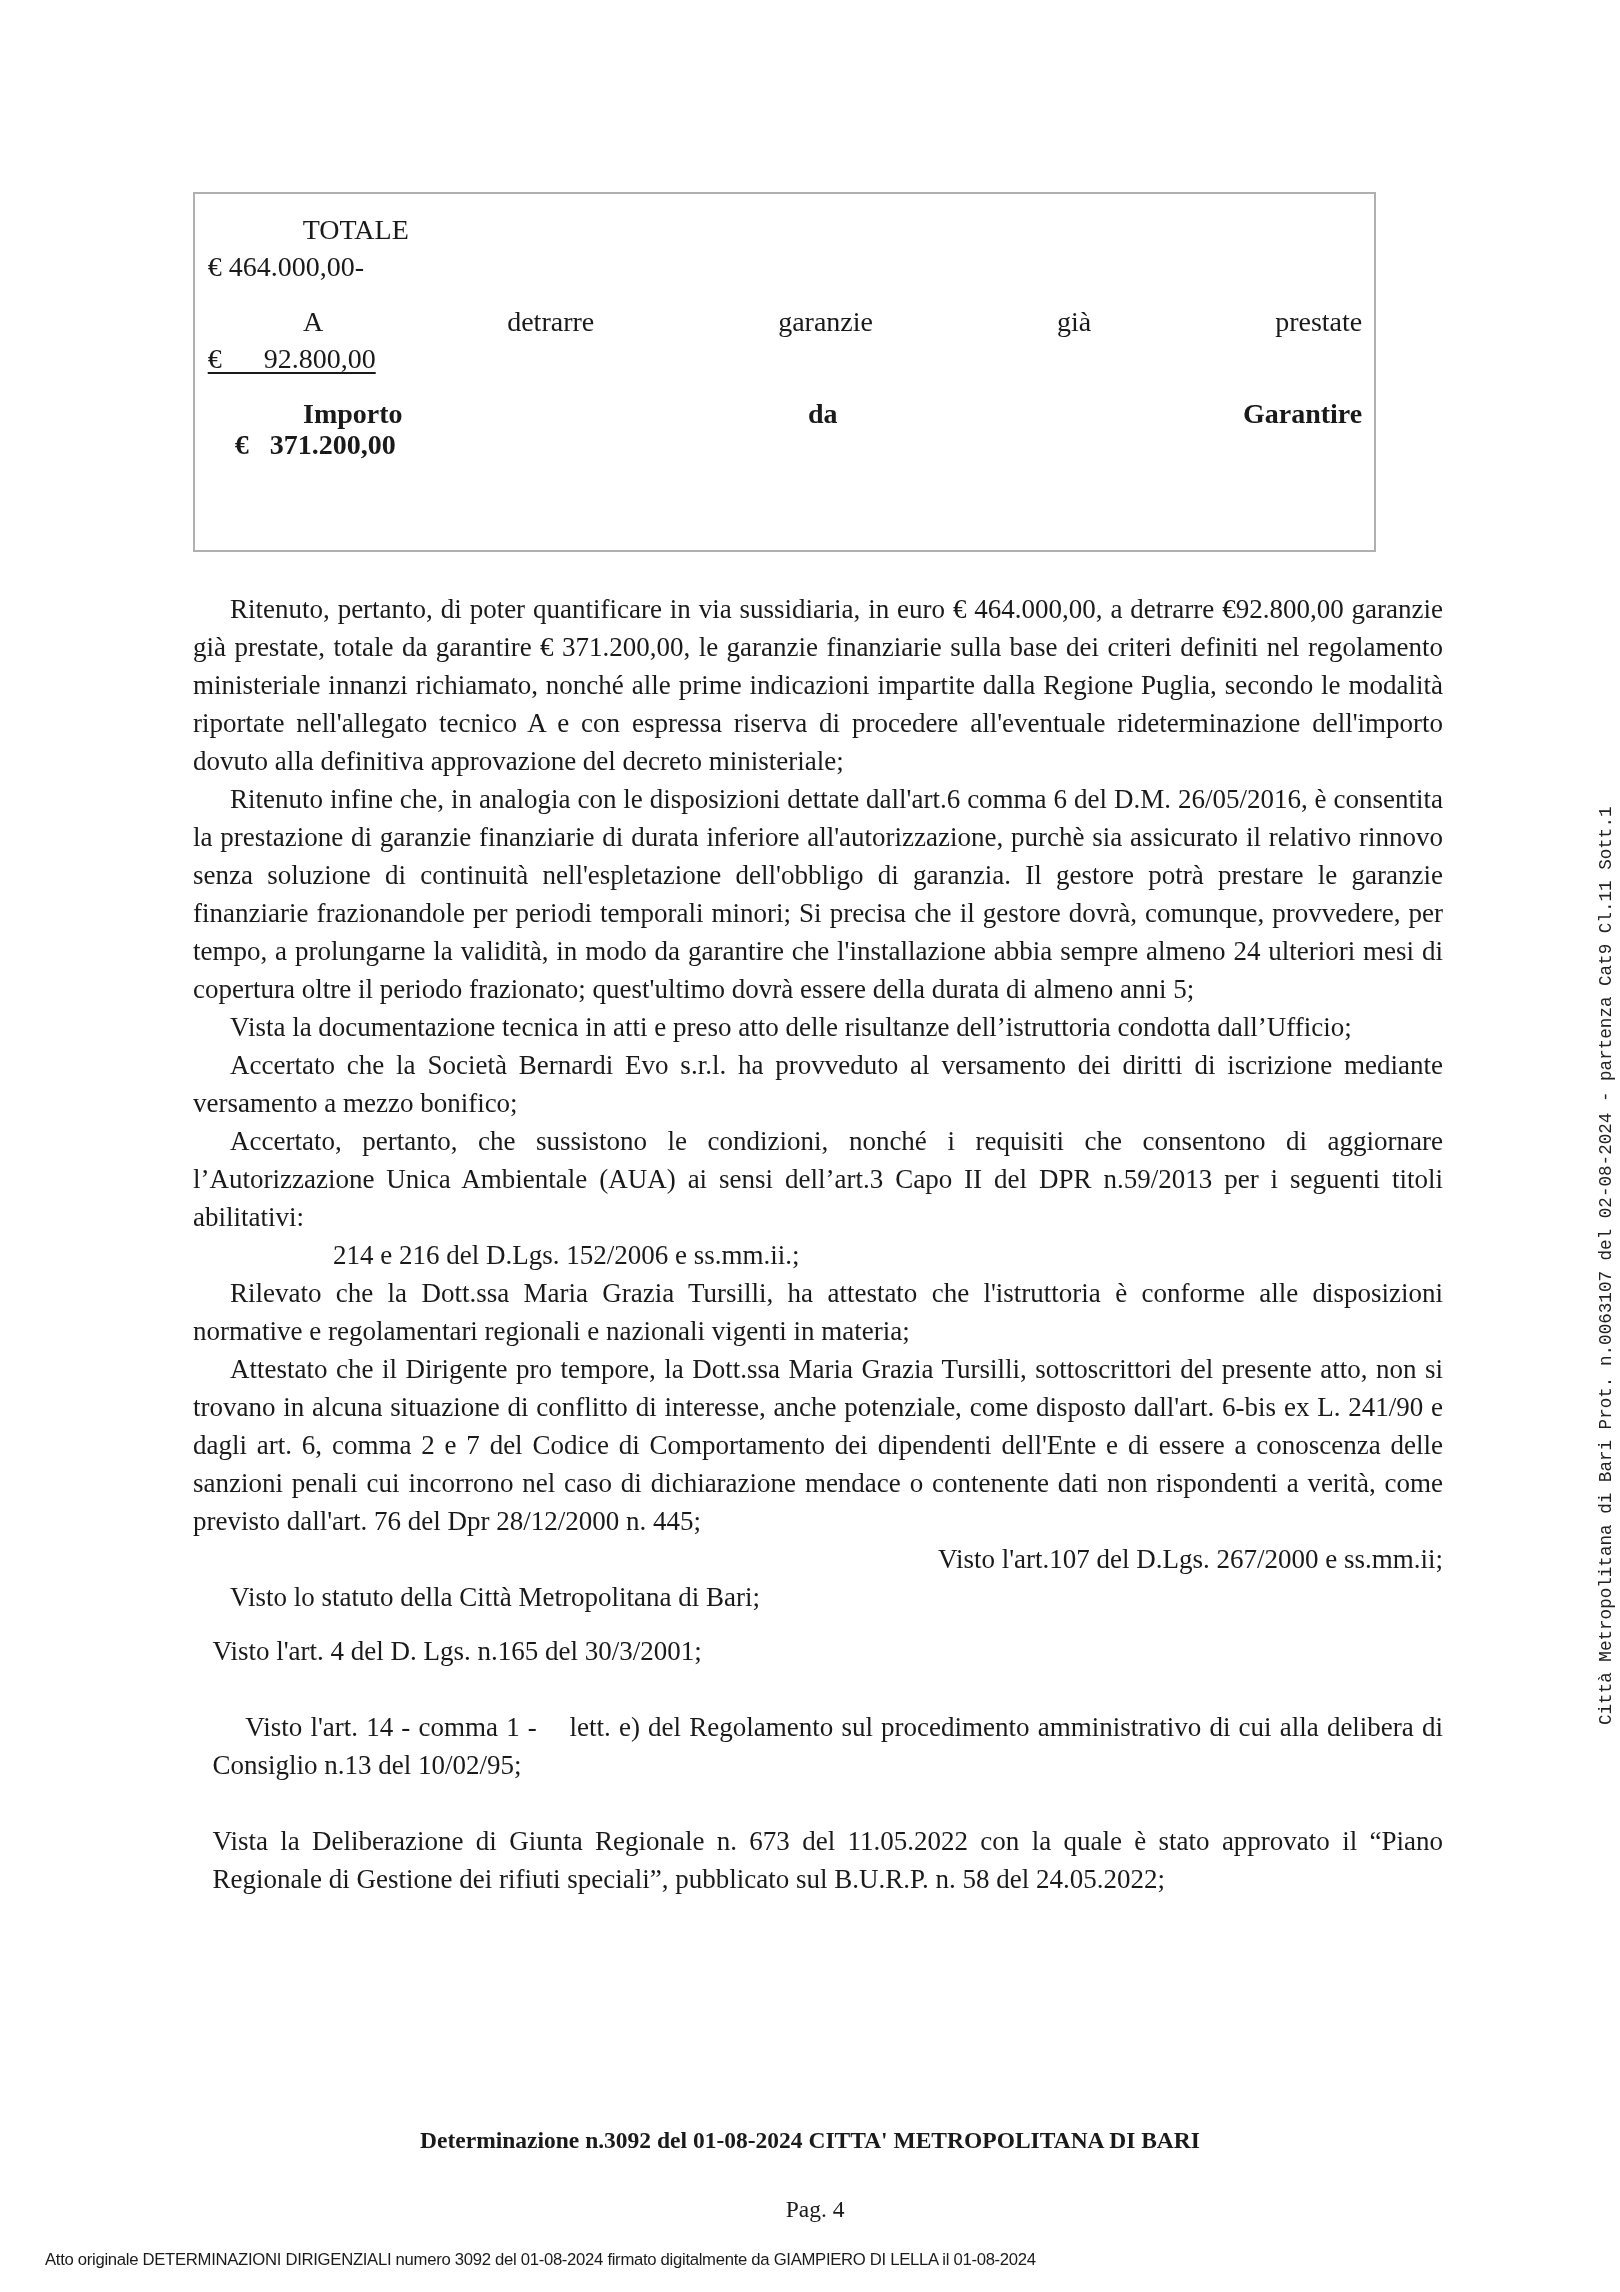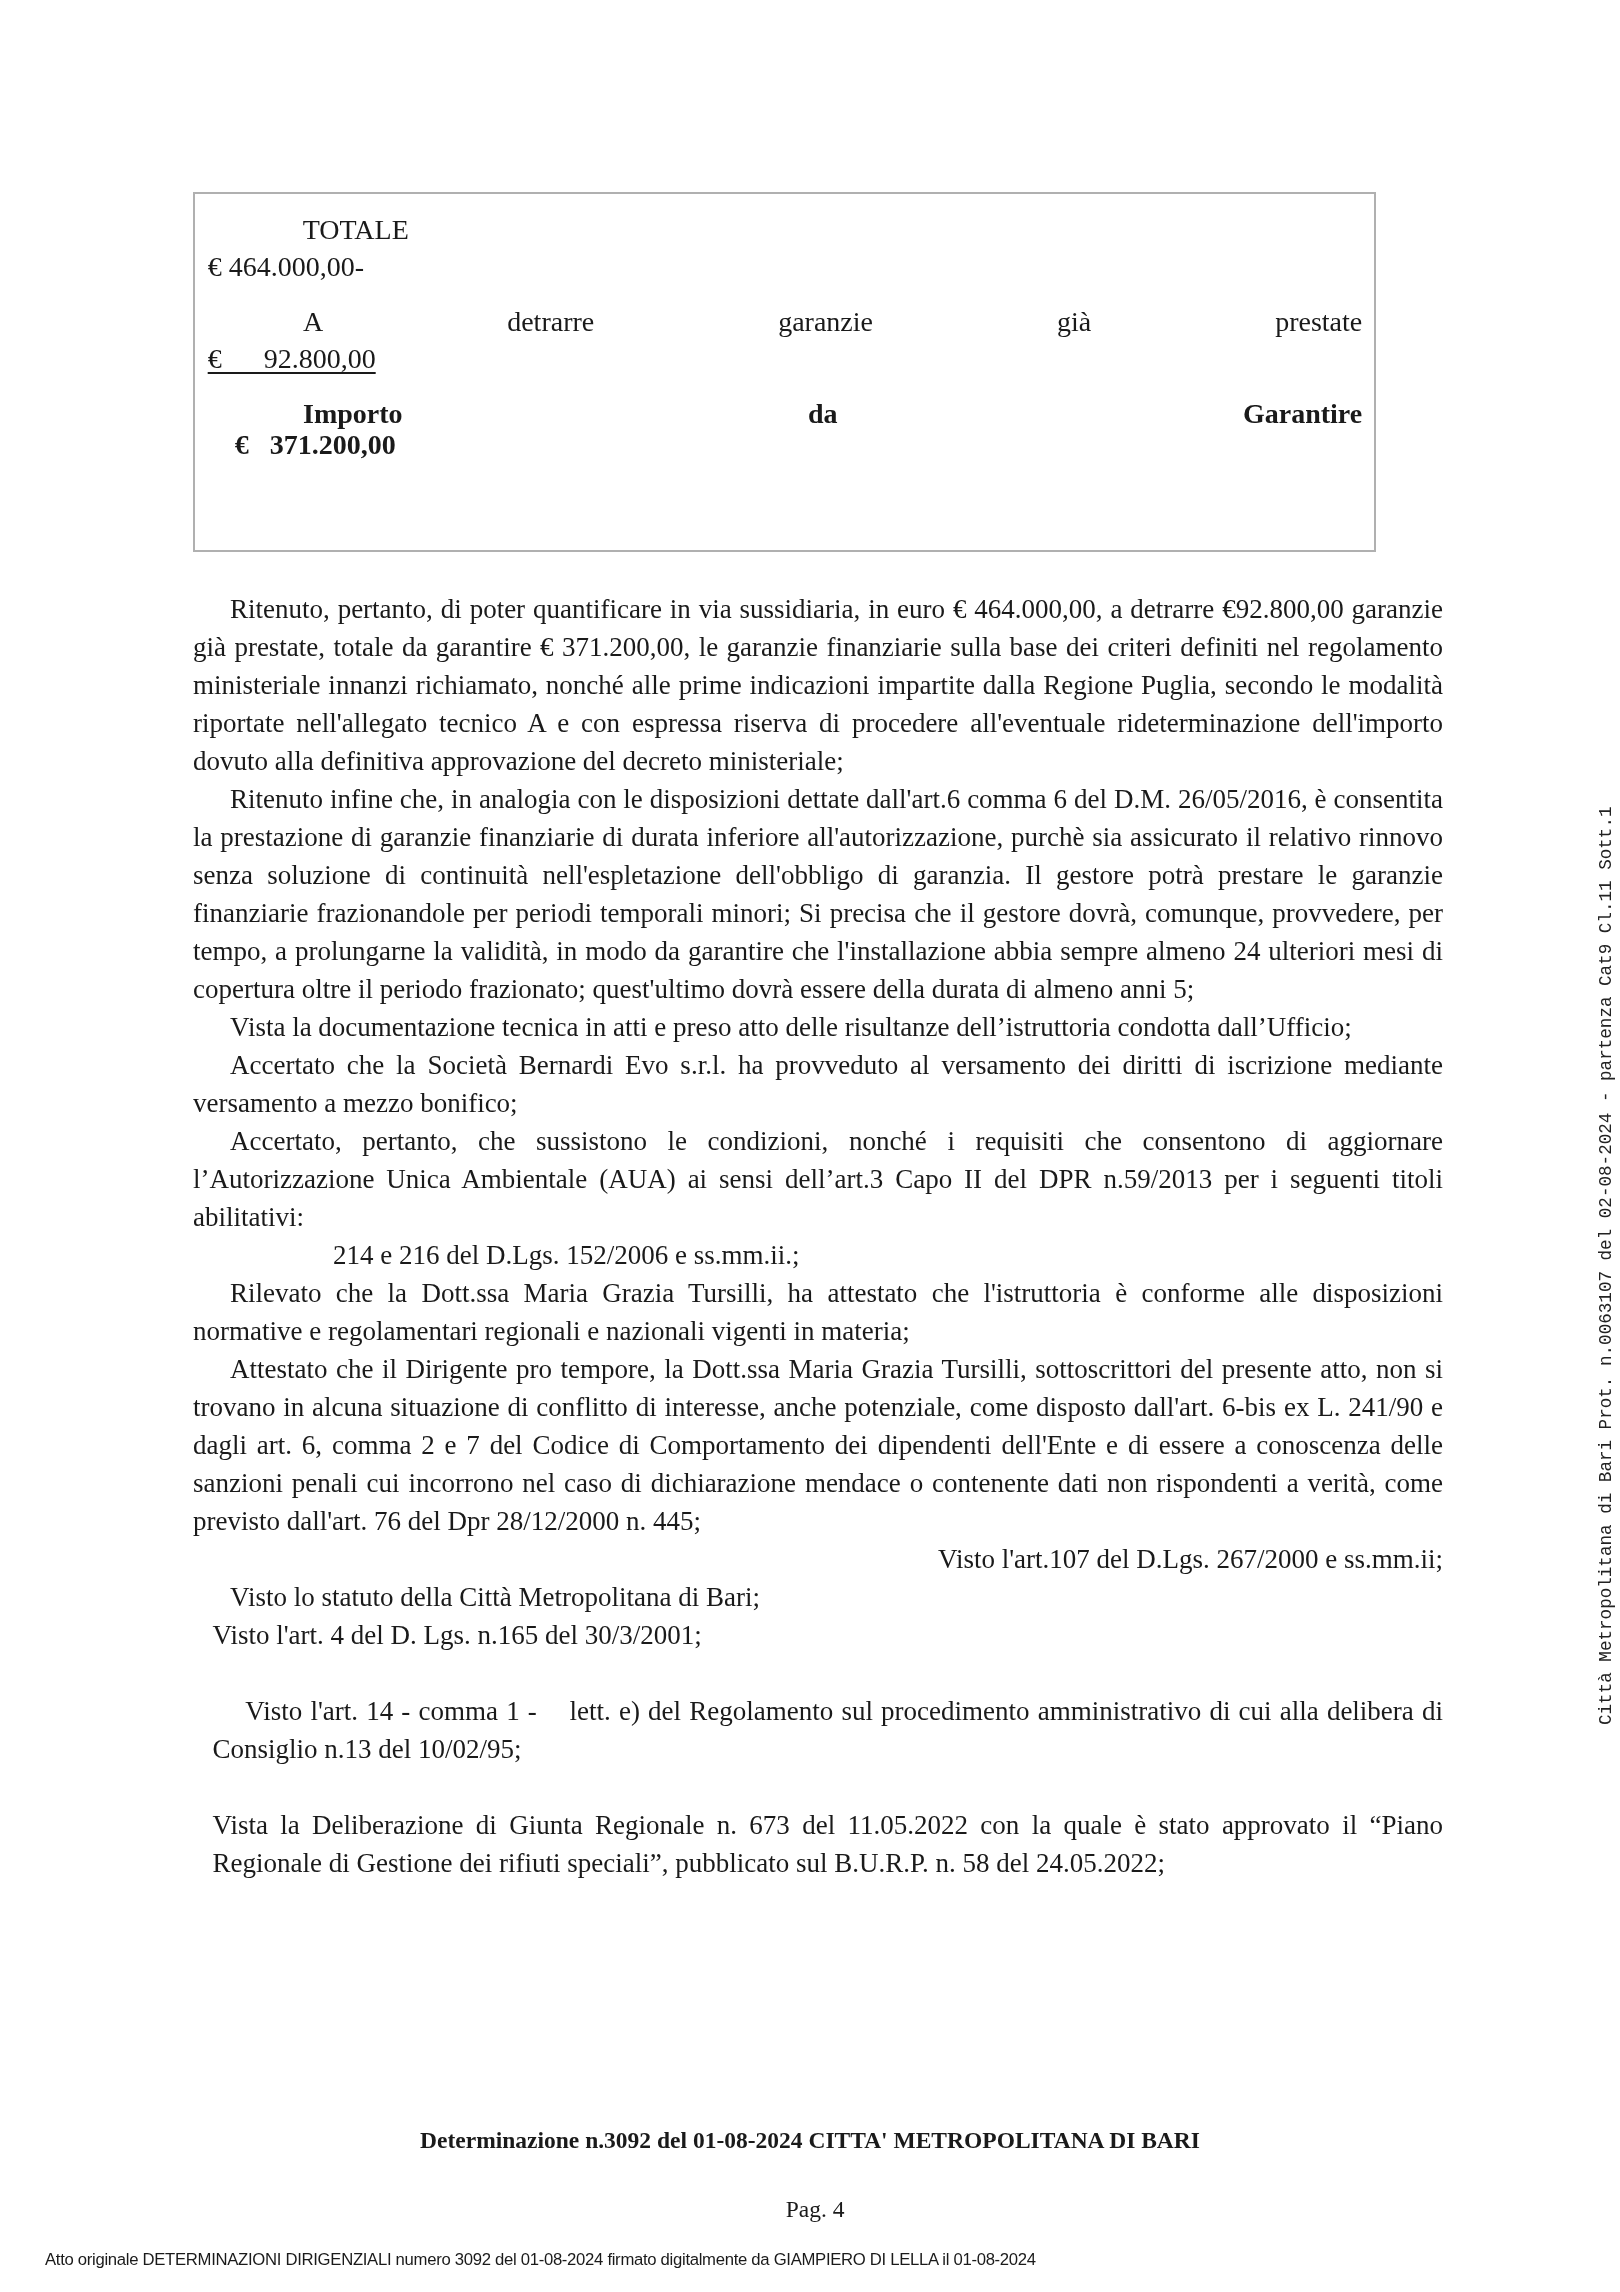--- a/index.html
+++ b/index.html
@@ -71,21 +71,21 @@
   </p>
   <p class="ind">
     <b>Attestato</b><span> che il Dirigente pro tempore, la Dott.ssa Maria Grazia Tursilli, sottoscrittori del presente atto, non si trovano in alcuna situazione di conflitto di interesse, anche potenziale, come disposto dall'art. 6-bis ex L. 241/90 e dagli art. 6, comma 2 e 7 del Codice di Comportamento dei dipendenti dell'Ente e di essere a conoscenza delle sanzioni penali cui incorrono nel caso di dichiarazione mendace o contenente dati non rispondenti a verità, come previsto dall'art. 76 del Dpr 28/12/2000 n. 445;</span>
   </p>
   <p class="ind" style="text-align:right;">
     <b>Visto</b><span> l'art.107 del D.Lgs. 267/2000 e ss.mm.ii;</span>
   </p>
   <p class="ind" style="text-align:left;">
     <b>Visto</b><span> lo statuto della Città Metropolitana di Bari;</span>
   </p>
-  <p style="padding-left:19.6px; text-align:left;">
+  <p style="padding-left:19.6px; text-align:left;margin-top:16px;">
     <b>Visto</b><span> l'art. 4 del D. Lgs. n.165 del 30/3/2001;</span>
   </p>
   <p style="padding-left:19.6px; white-space:pre-wrap;">
     <b>Visto</b><span> l'art. 14 - comma 1 -    lett. e) del Regolamento sul procedimento amministrativo di cui alla delibera di    Consiglio n.13 del 10/02/95;</span>
   </p>
   <p style="padding-left:19.6px;">
     <b>Vista</b><span> la Deliberazione di Giunta Regionale n. 673 del 11.05.2022 con la quale è stato approvato il “Piano Regionale di Gestione dei rifiuti speciali”, pubblicato sul B.U.R.P. n. 58 del 24.05.2022;</span>
   </p>
 </div>
 

